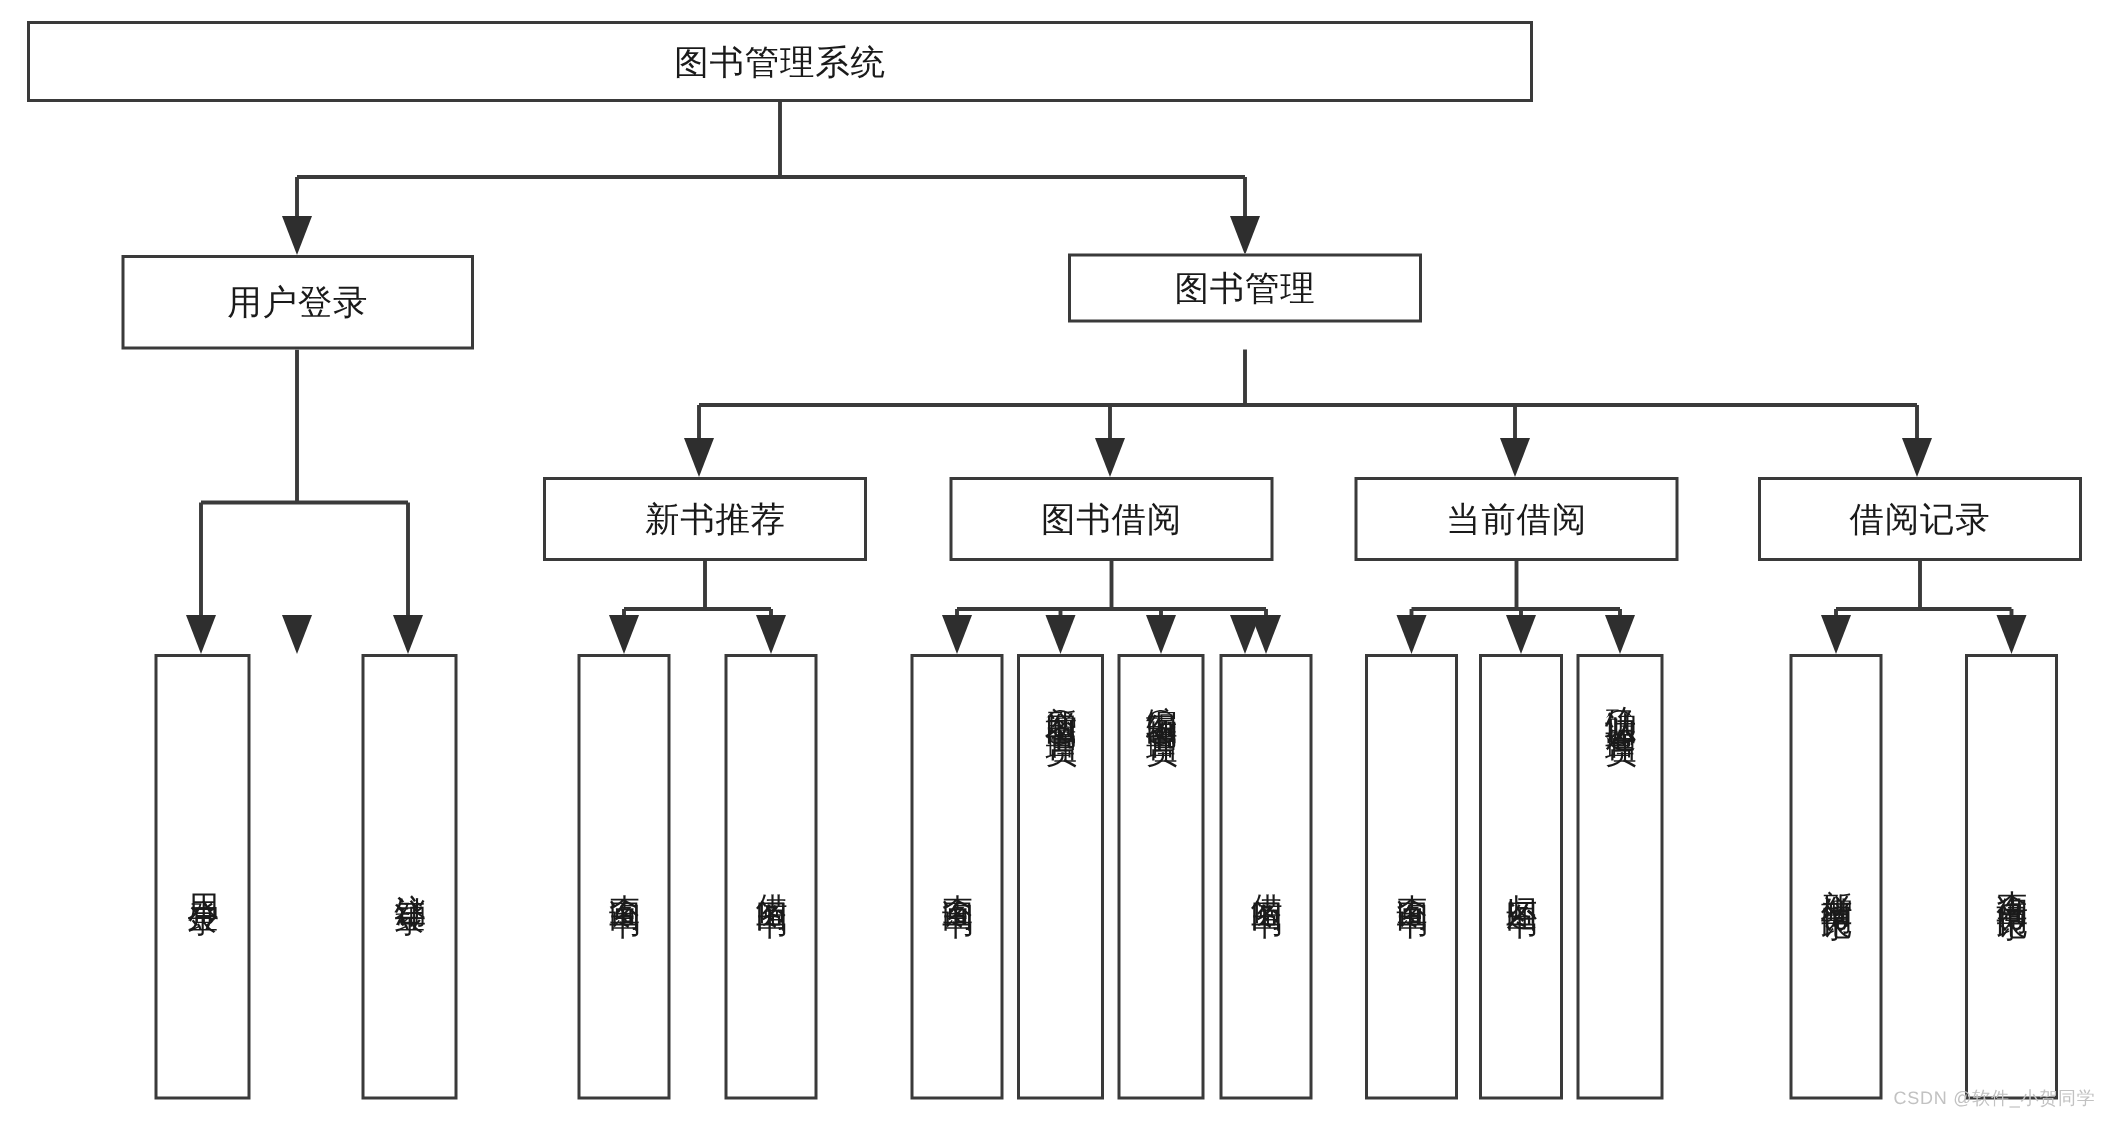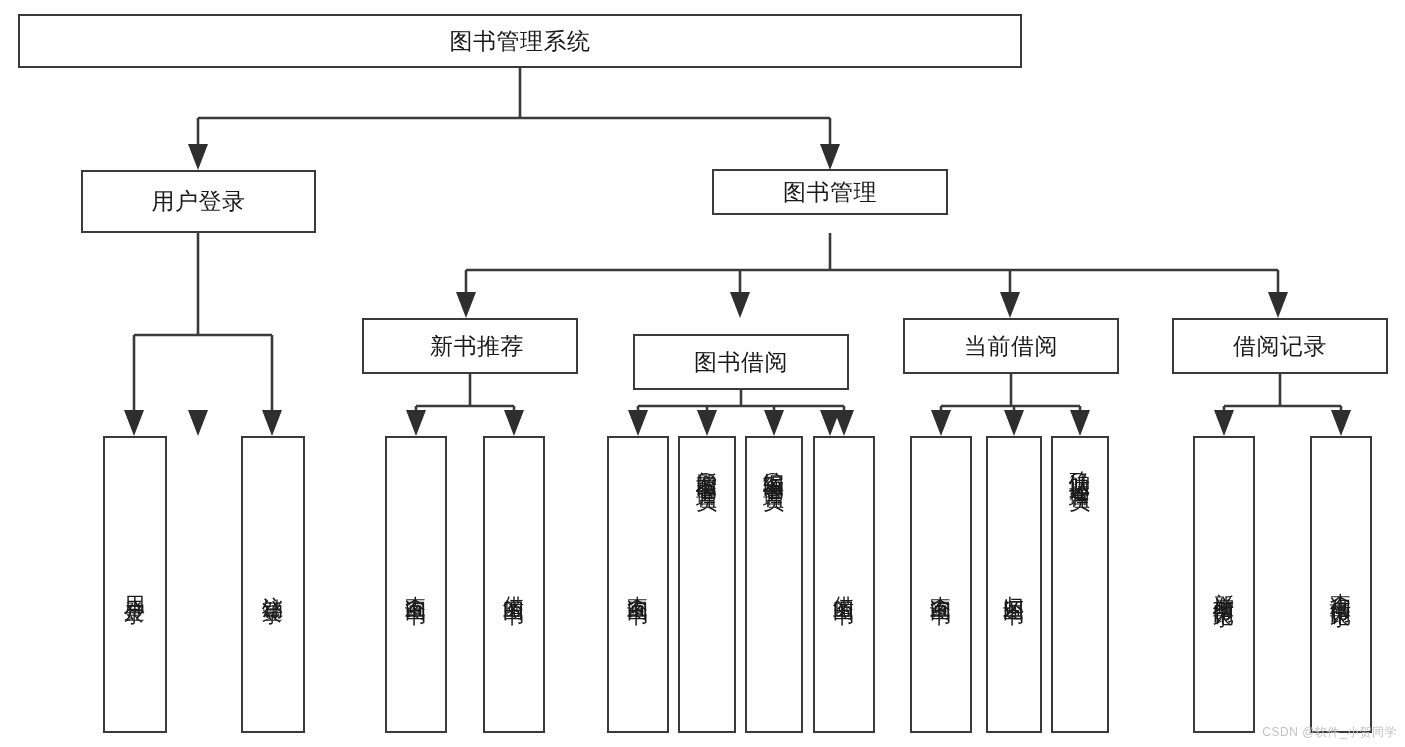--- a/index.html
+++ b/index.html
@@ -154,21 +154,21 @@
   <div class="node" id="node-l1-0" style="left: 81px; top: 170px; width: 235px; height: 63px;">
     <span class="node-label">用户登录</span>
   </div>
   <div class="node" id="node-l1-1" style="left: 712px; top: 169px; width: 236px; height: 46px;">
     <span class="node-label">图书管理</span>
   </div>
 
   <div class="node" id="node-l2-0" style="left: 362px; top: 318px; width: 216px; height: 56px; padding-left: 14px;">
     <span class="node-label">新书推荐</span>
   </div>
-  <div class="node" id="node-l2-1" style="left: 633px; top: 318px; width: 216px; height: 56px; margin-top: 16px;">
+  <div class="node" id="node-l2-1" style="left: 633px; top: 318px; width: 216px; height: 56px;">
     <span class="node-label">图书借阅</span>
   </div>
   <div class="node" id="node-l2-2" style="left: 903px; top: 318px; width: 216px; height: 56px;">
     <span class="node-label">当前借阅</span>
   </div>
   <div class="node" id="node-l2-3" style="left: 1172px; top: 318px; width: 216px; height: 56px;">
     <span class="node-label">借阅记录</span>
   </div>
 
   <div class="node leaf center-text" id="node-leaf-0" style="left: 103px; top: 436px; width: 64px; height: 297px;">

